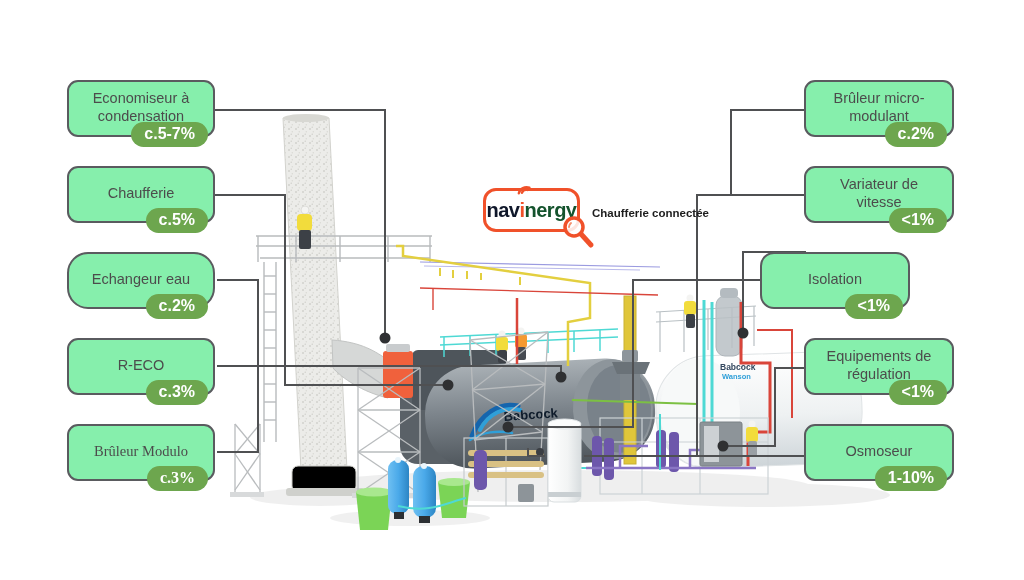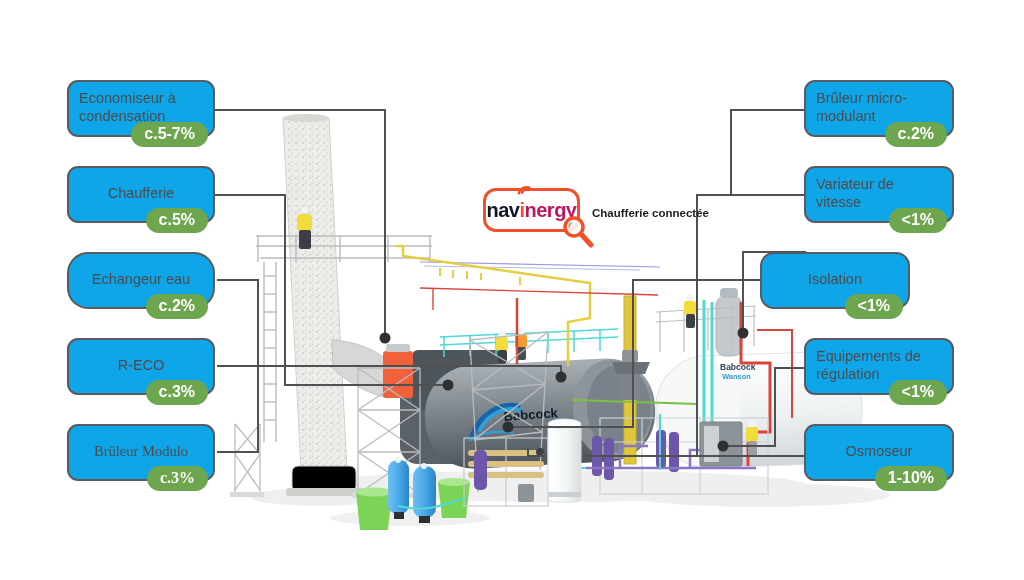--- a/index.html
+++ b/index.html
@@ -1,34 +1,34 @@
 <!DOCTYPE html>
 <html><head>
 <meta charset="utf-8">
 <style>
   html,body{margin:0;padding:0;background:#ffffff;}
   .stage{position:relative;width:1024px;height:580px;background:#ffffff;overflow:hidden;
          font-family:"Liberation Sans", sans-serif;}
   .artwork{position:absolute;left:0;top:0;z-index:1;}
   
-  .callout{position:absolute;width:148px;min-height:57px;background:#0ea5e9;
+  .callout{position:absolute;width:148px;min-height:57px;background:#86efac;
            border:2px solid #5a5b5f;border-radius:11px;display:flex;align-items:center;
-           justify-content:center;padding:7px 10px 9px;box-sizing:border-box;
+           justify-content:center;text-align:center;padding:7px 10px 9px;box-sizing:border-box;
            font-size:14.5px;color:#4c4c4c;line-height:1.22;z-index:3;}
   .callout.right{width:150px;}
   .badge{position:absolute;right:5px;bottom:-12px;background:#6da64e;color:#ffffff;
          border-radius:13px;padding:2px 13px 3px;font-size:16px;font-weight:bold;white-space:nowrap;}
   
   .logo-wrap{position:absolute;left:483px;top:188px;z-index:3;}
   .logo-box{position:relative;width:97px;height:44px;border:3px solid #f0512a;border-radius:13px;
             background:#ffffff;display:flex;align-items:center;justify-content:center;box-sizing:border-box;}
   .logo-text{font-size:20px;font-weight:bold;letter-spacing:-0.5px;white-space:nowrap;}
   .logo-nav{color:#0f172a;}
   .logo-i{color:#f0512a;}
-  .logo-nergy{color:#be185d;}
+  .logo-nergy{color:#14532d;}
   .wifi{position:absolute;left:27px;top:-13px;}
   .magnifier{position:absolute;left:74px;top:24px;width:40px;height:34px;}
   .tagline{position:absolute;left:592px;top:207px;font-size:11.5px;font-weight:bold;color:#1d1d1d;z-index:3;}
 </style>
 </head>
 <body>
 
 <div class="stage">
 
   <svg class="artwork" width="1024" height="580" viewBox="0 0 1024 580">

